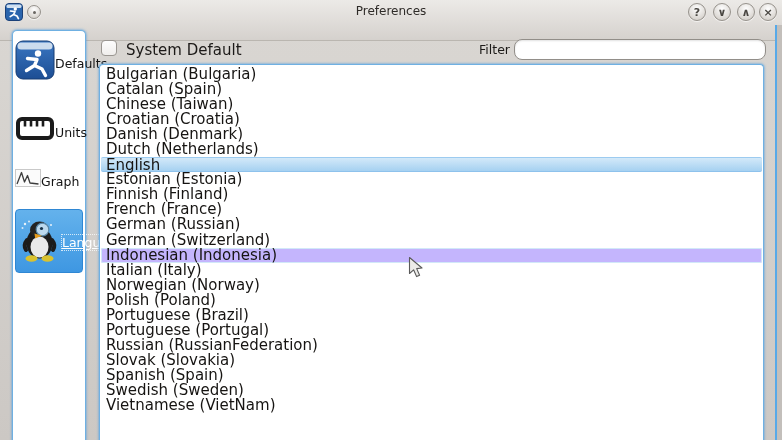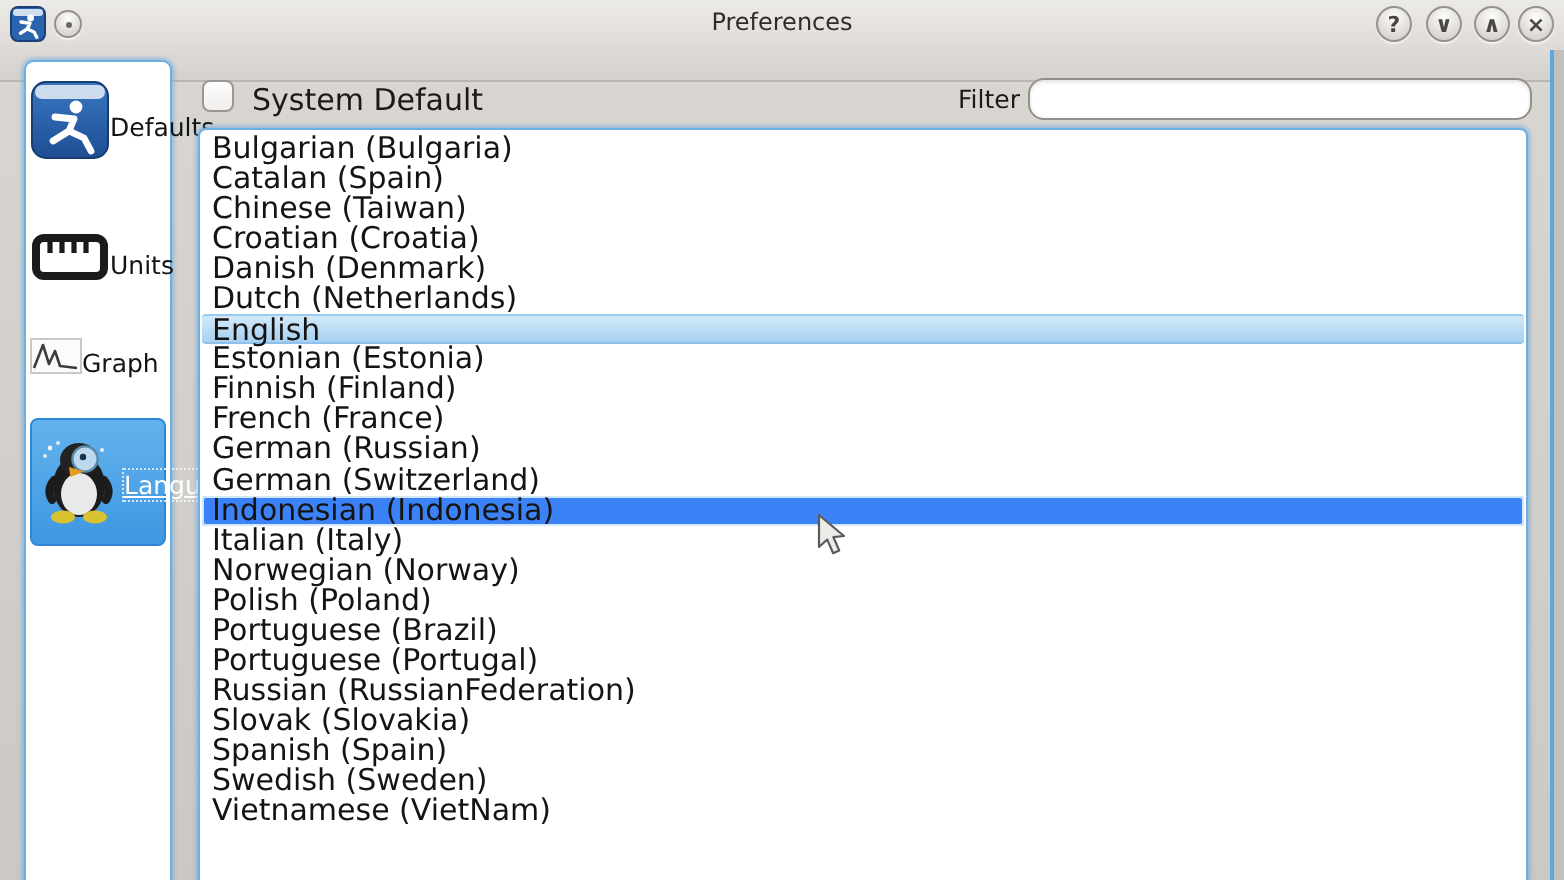--- a/index.html
+++ b/index.html
@@ -74,21 +74,21 @@
   .row {
     height:15.05px; line-height:15px; font-size:15px; color:#161412;
     padding-left:5px; white-space:nowrap;
   }
   .row.selected {
     background:linear-gradient(#d3e9f9, #a6d1f1);
     border-top:1px solid #9ccbf0; border-bottom:1px solid #8ec2ec;
     border-radius:2px;
   }
   .row.hovered {
-    background:#3b82f6; box-shadow:inset 0 0 0 1px #d2e8f8; border-radius:2px;
+    background:#c4b5fd; box-shadow:inset 0 0 0 1px #d2e8f8; border-radius:2px;
   }
   .cursor { position:absolute; left:408px; top:256px; width:16px; height:23px; }
 </style>
 </head>
 <body>
 
 <div id="win">
 
   <div class="titlebar">
     <span class="app-icon">

